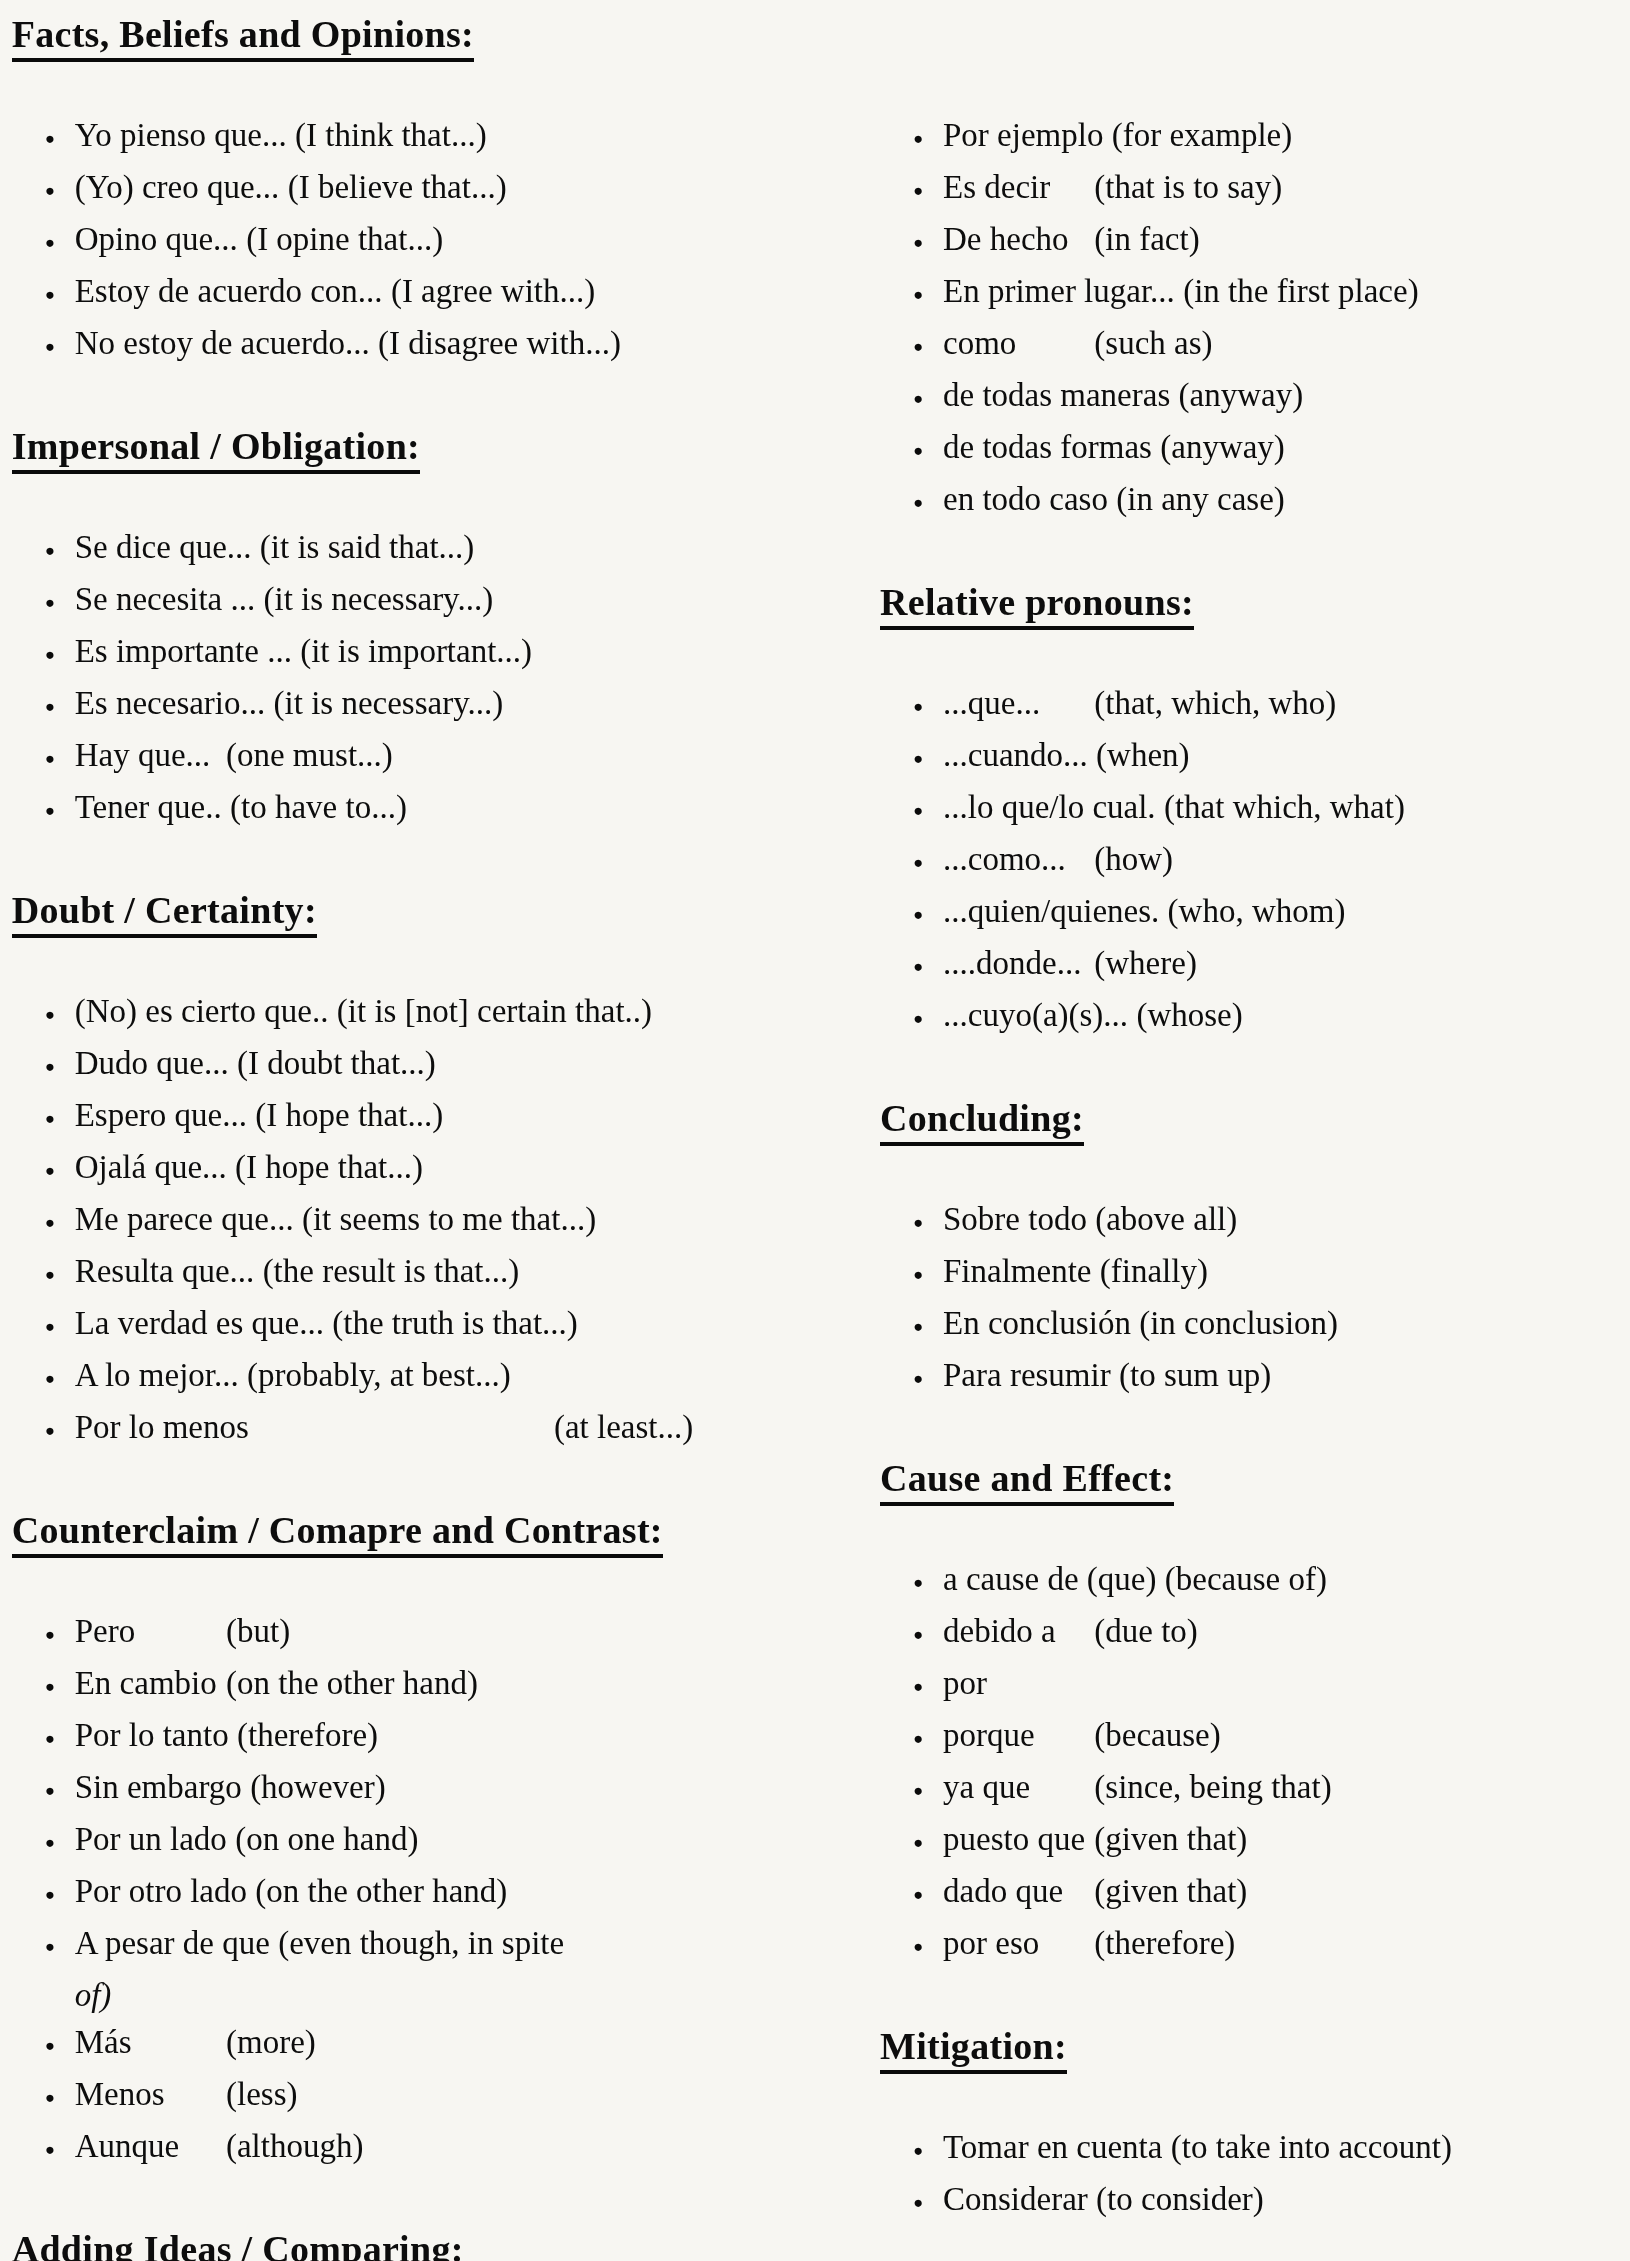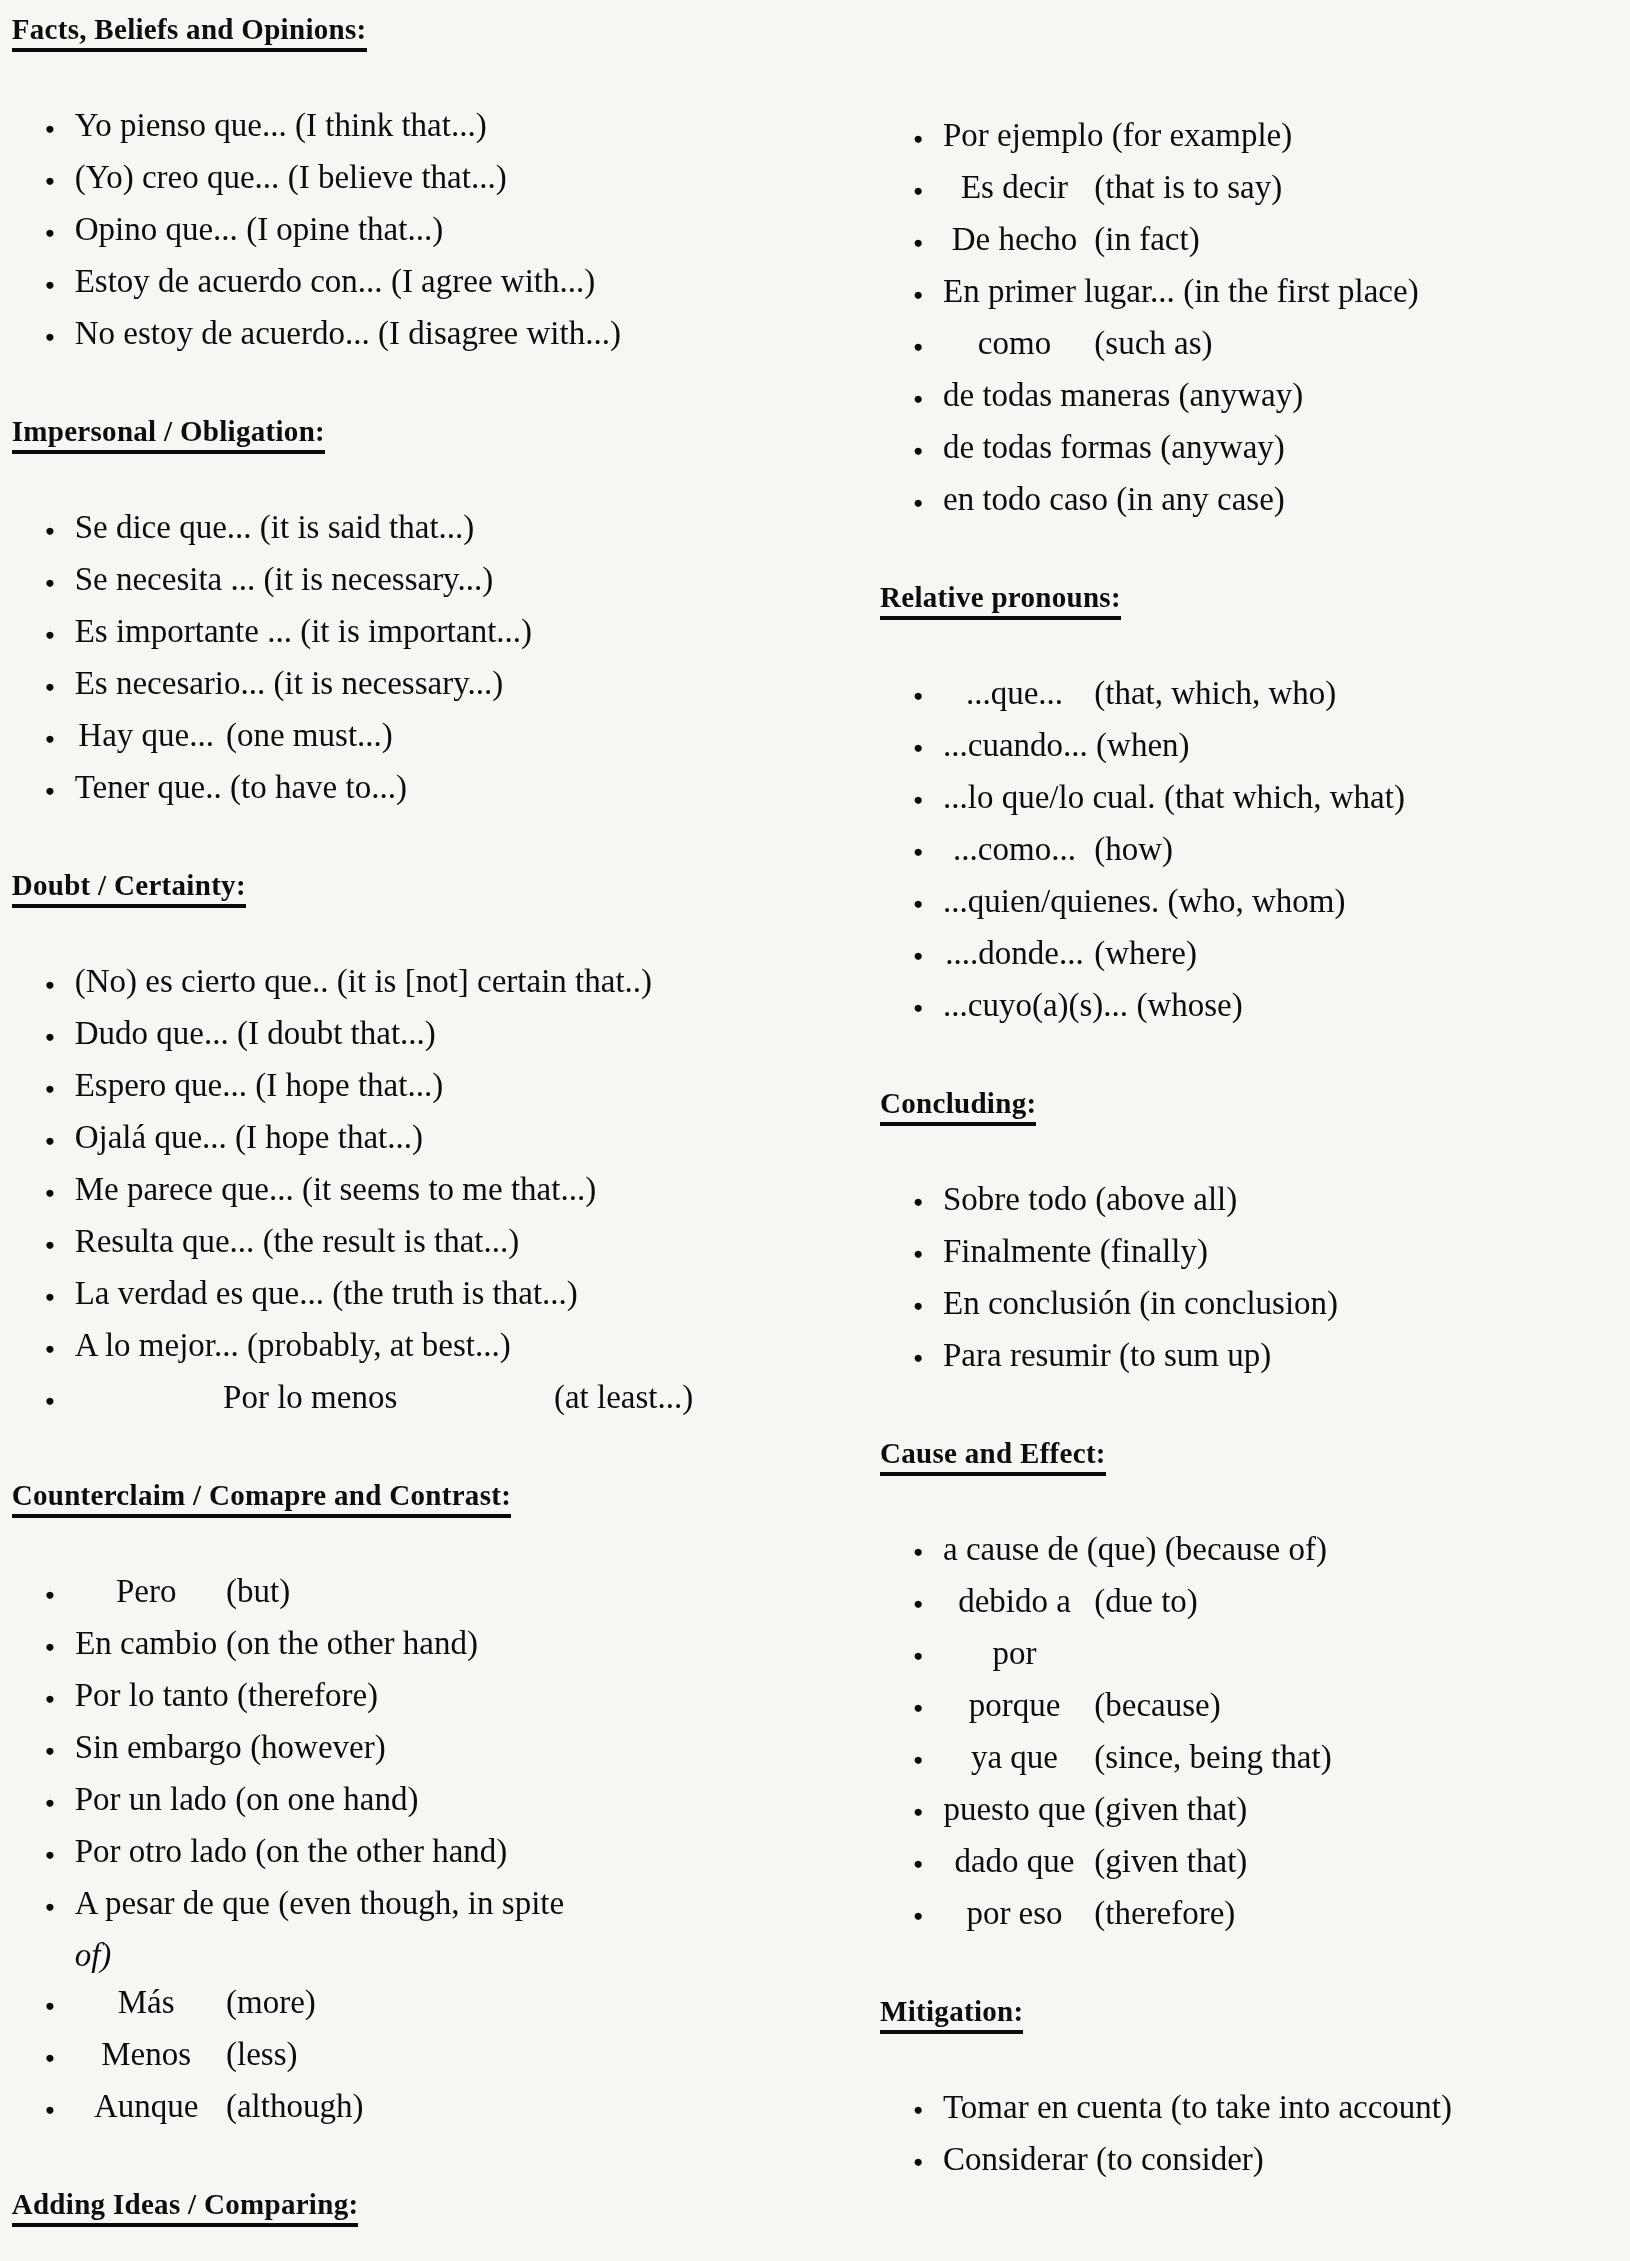--- a/index.html
+++ b/index.html
@@ -21,21 +21,21 @@
     position: absolute;
     top: 0;
   }
   .column.left  { left: 11.7px;  top: 13.3px; width: 789px; }
   .column.right { left: 880px; top: 62px; width: 750px; }
 
   .section { margin-bottom: 53px; }
 
   .section-title {
     display: inline-block;
-    font-size: 29px;
+    font-size: 38px;
     font-weight: bold;
     line-height: 1.12;
     letter-spacing: 0.3px;
     border-bottom: 4.2px solid #0a0a0a;
     padding-bottom: 2.5px;
   }
 
   ul.items {
     list-style: none;
     margin: 50px 0 0 0;
@@ -52,21 +52,20 @@
   .bullet {
     flex: 0 0 30px;
     font-size: 16.7px;
     position: relative;
     top: -2.5px;
     color: #0a0a0a;
   }
   .es {
     flex: 0 0 auto;
     min-width: 143px;
-    text-align: center;
   }
   .es.wide { min-width: 471px; }
   .en {
     flex: 0 1 auto;
     margin-left: 8.3px;
   }
   .cont {
     font-size: 33px;
     line-height: 47px;
     margin-left: 30px;

